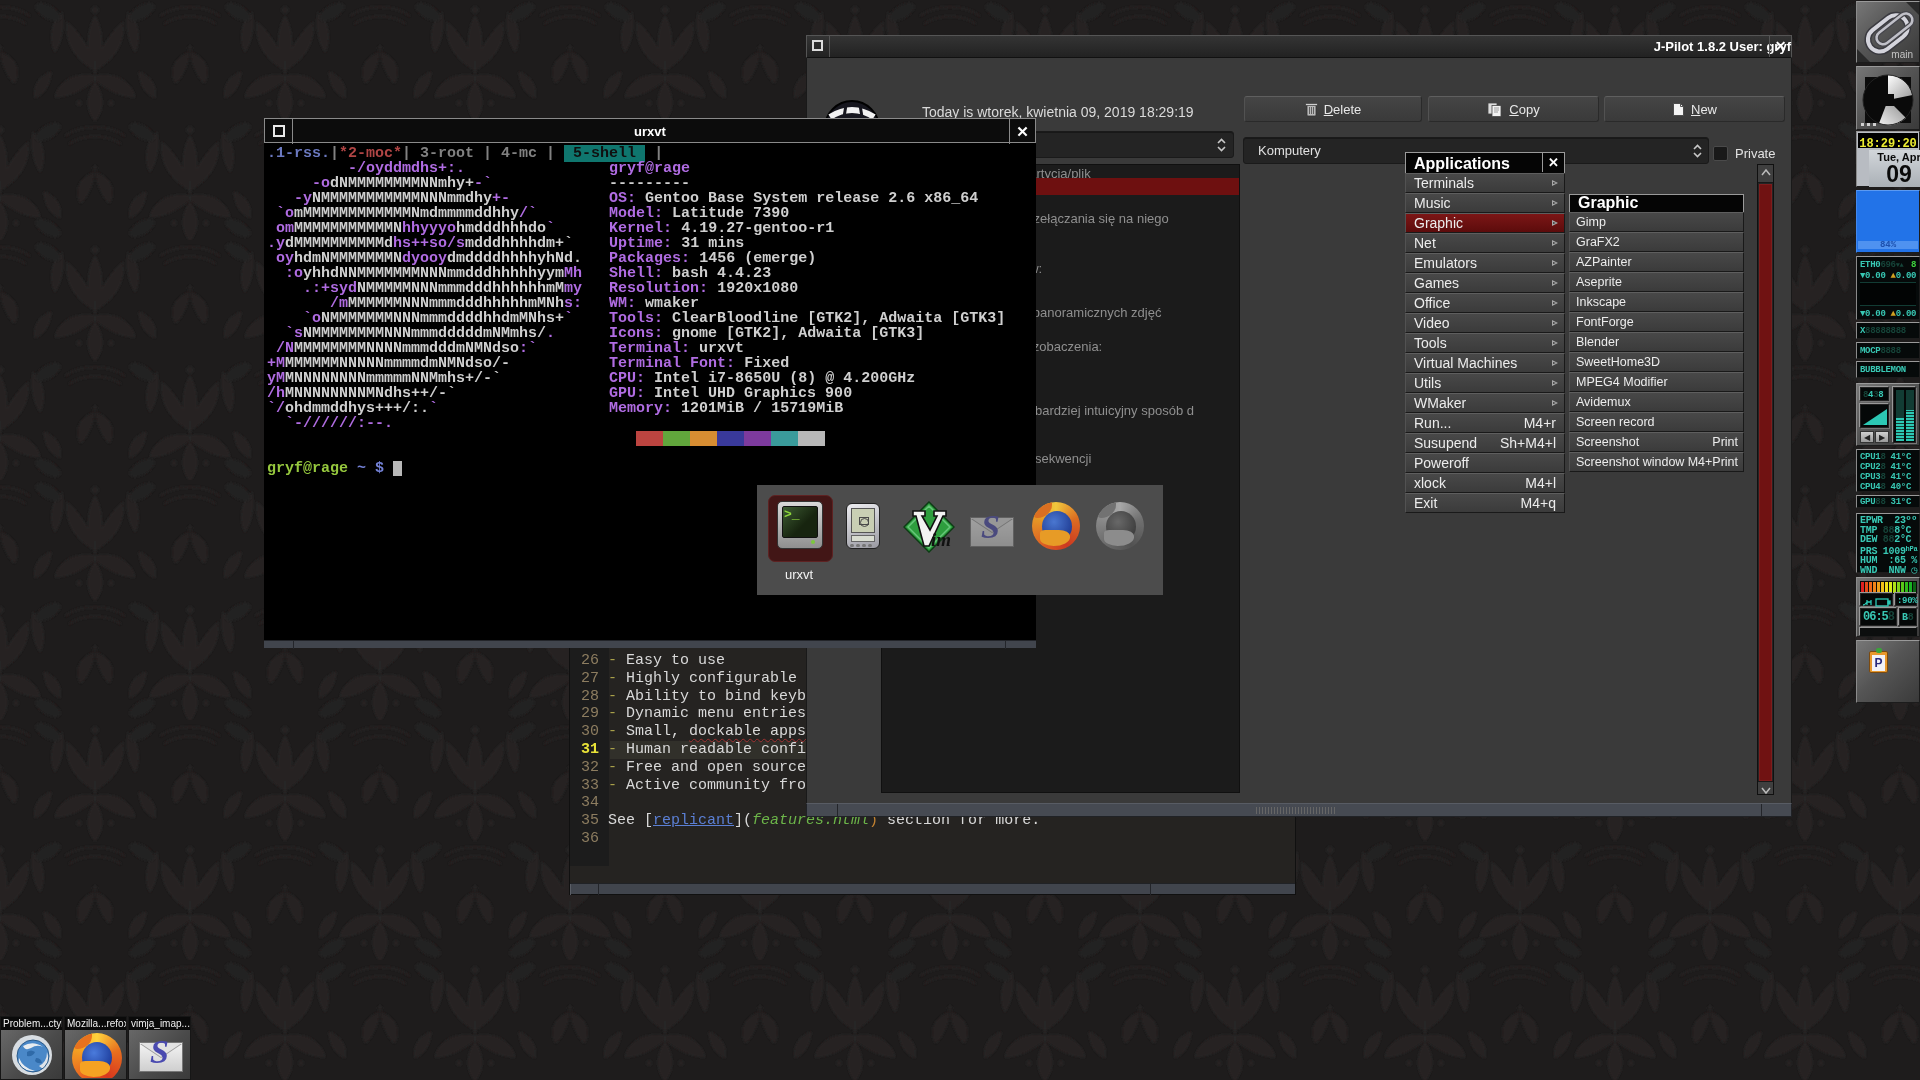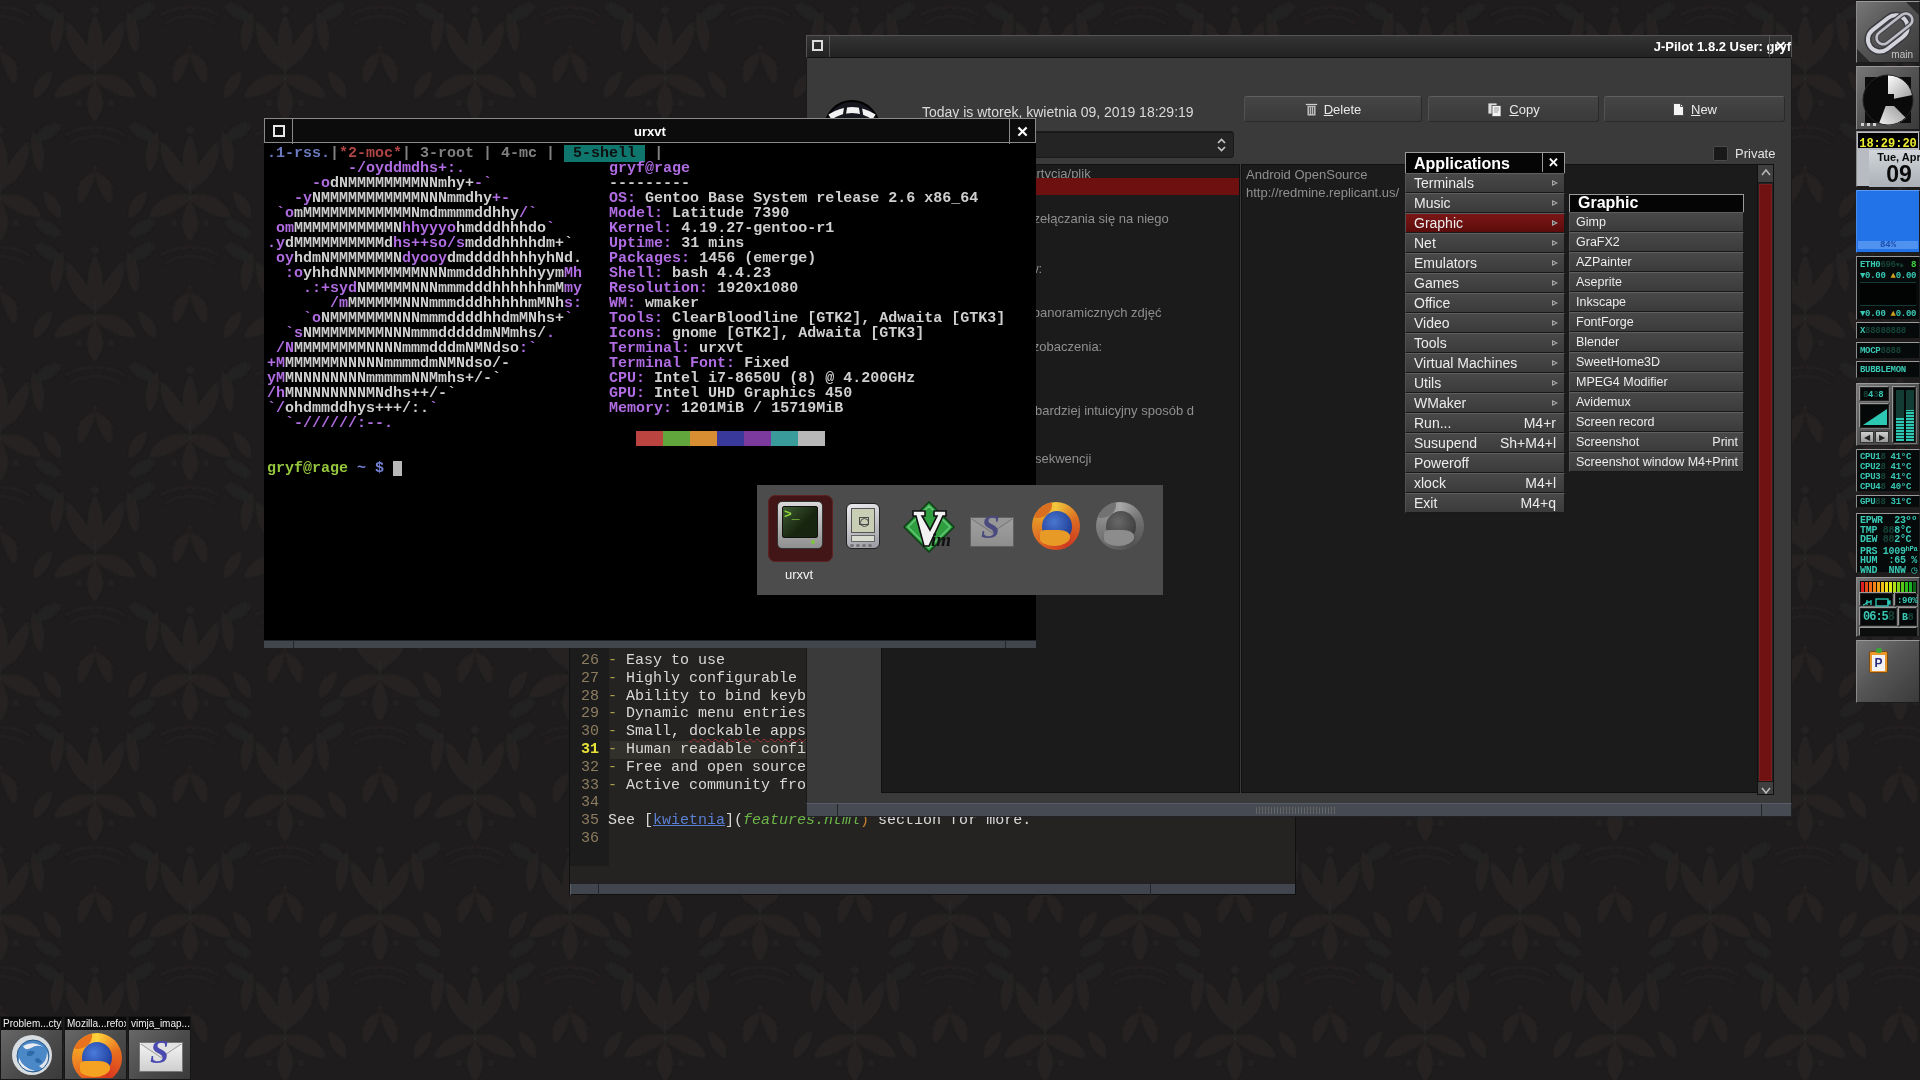--- a/index.html
+++ b/index.html
@@ -111,21 +111,21 @@
 <div class="cl31"></div>
 <pre id="vpre"><span class="n">26</span> <span class="dash">-</span> Easy to use
 <span class="n">27</span> <span class="dash">-</span> Highly configurable without sacrificing usability
 <span class="n">28</span> <span class="dash">-</span> Ability to bind keyboard shortcut to any command
 <span class="n">29</span> <span class="dash">-</span> Dynamic menu entries with output of any command
 <span class="n">30</span> <span class="dash">-</span> Small, <span class="sqg">dockable apps</span> ecosystem around the window
 <span class="vy">31</span> <span class="dash">-</span> Human readable configuration files which could be
 <span class="n">32</span> <span class="dash">-</span> Free and open source with active development
 <span class="n">33</span> <span class="dash">-</span> Active community from all over the world
 <span class="n">34</span>
-<span class="n">35</span> See [<span class="lnk">kwietnia</span>](<span class="grn">features.html</span><span class="orn">)</span> section for more.
+<span class="n">35</span> See [<span class="lnk">replicant</span>](<span class="grn">features.html</span><span class="orn">)</span> section for more.
 <span class="n">36</span></pre>
 <div class="rbar">
       <i style="left:28px"></i>
       <i style="left:580px"></i>
       <span style="position:absolute;left:0;top:0;width:1px;height:11px;background:#5a5e66"></span>
     </div>
 </div>
 
 <div class="abs" id="term">
 <div class="scr">
@@ -138,21 +138,21 @@
 <span class="p">.y</span><span class="w">dMMMMMMMMMMd</span><span class="p">hs++so/s</span><span class="w">mdddhhhhdm+`</span>    <span class="p">Uptime:</span><span class="w"> 31 mins</span>
 <span class="p"> oy</span><span class="w">hdmNMMMMMMMN</span><span class="p">dyooy</span><span class="w">dmddddhhhhyhNd.</span>   <span class="p">Packages:</span><span class="w"> 1456 (emerge)</span>
 <span class="p">  :o</span><span class="w">yhhdNNMMMMMMMNNNmmdddhhhhhyym</span><span class="p">Mh</span>   <span class="p">Shell:</span><span class="w"> bash 4.4.23</span>
 <span class="p">    .:+syd</span><span class="w">NMMMMMNNNmmmdddhhhhhhmM</span><span class="p">my</span>   <span class="p">Resolution:</span><span class="w"> 1920x1080</span>
 <span class="p">       /m</span><span class="w">MMMMMMNNNmmmdddhhhhhmMNh</span><span class="p">s:</span>   <span class="p">WM:</span><span class="w"> wmaker</span>
 <span class="p">    `o</span><span class="w">NMMMMMMMNNNmmmddddhhdmMNhs+</span><span class="p">`</span>    <span class="p">Tools:</span><span class="w"> ClearBloodline [GTK2], Adwaita [GTK3]</span>
 <span class="p">  `s</span><span class="w">NMMMMMMMMNNNmmmdddddmNMmhs/</span><span class="p">.</span>      <span class="p">Icons:</span><span class="w"> gnome [GTK2], Adwaita [GTK3]</span>
 <span class="p"> /N</span><span class="w">MMMMMMMMNNNNmmmdddmNMNdso</span><span class="p">:`</span>        <span class="p">Terminal:</span><span class="w"> urxvt</span>
 <span class="p">+M</span><span class="w">MMMMMMNNNNNmmmmdmNMNdso/-</span>           <span class="p">Terminal Font:</span><span class="w"> Fixed</span>
 <span class="p">yM</span><span class="w">MNNNNNNNNmmmmmNNMmhs+/-`</span>            <span class="p">CPU:</span><span class="w"> Intel i7-8650U (8) @ 4.200GHz</span>
-<span class="p">/h</span><span class="w">MNNNNNNNNMNdhs++/-`</span>                 <span class="p">GPU:</span><span class="w"> Intel UHD Graphics 450</span>
+<span class="p">/h</span><span class="w">MNNNNNNNNMNdhs++/-`</span>                 <span class="p">GPU:</span><span class="w"> Intel UHD Graphics 900</span>
 <span class="p">`/</span><span class="w">ohdmmddhys+++/:.</span><span class="p">`</span>                   <span class="p">Memory:</span><span class="w"> 1201MiB / 15719MiB</span>
 <span class="p">  `-//////:--.</span>
                                          <span class="pal" style="background:#bc4440"></span><span class="pal" style="background:#61a63c"></span><span class="pal" style="background:#d78d32"></span><span class="pal" style="background:#39399b"></span><span class="pal" style="background:#7d3a9e"></span><span class="pal" style="background:#3a9b9b"></span><span class="pal" style="background:#b8b8b8"></span>
 
 <span class="gq">gryf@rage</span> <span class="bq">~</span> <span class="bq">$</span> <span class="cur"></span></pre>
 </div>
 <div class="tbar">
       <div class="tbtn">
         <div class="tsq"></div>
       </div>
@@ -235,37 +235,40 @@
           <path d="M8.5 1.5v3h3" fill="none" stroke="#444" stroke-width="0.9"></path>
         </svg>
         <span><u>N</u>ew</span>
       </div>
 <div class="jcombo" style="left:9px;top:73px;width:418px">
         <div class="jspin" style="left:399px"><svg width="11" height="16" viewBox="0 0 11 16">
             <path d="M2 6 L5.5 2.5 L9 6" fill="none" stroke="#c8c8c8" stroke-width="1.6"></path>
             <path d="M2 10 L5.5 13.5 L9 10" fill="none" stroke="#c8c8c8" stroke-width="1.6"></path>
           </svg></div>
       </div>
+<div class="jcombo" style="left:436px;top:79px;width:466px">
+        <span class="jctxt">Komputery</span>
+        <div class="jspin" style="left:448px"><svg width="11" height="16" viewBox="0 0 11 16">
+            <path d="M2 6 L5.5 2.5 L9 6" fill="none" stroke="#c8c8c8" stroke-width="1.6"></path>
+            <path d="M2 10 L5.5 13.5 L9 10" fill="none" stroke="#c8c8c8" stroke-width="1.6"></path>
+          </svg></div>
+      </div>
 <div class="jcheck"></div>
       <div class="jpriv">Private</div>
 <div class="jlist">
   <div class="jrow" style="top:1px">partycja/plik</div>
   <div class="jred"></div>
   <div class="jrow" style="top:32px">n</div>
   <div class="jrow" style="top:46px">orzełączania się na niego</div>
   <div class="jrow" style="top:96px">ów:</div>
   <div class="jrow" style="top:140px">a panoramicznych zdjęć</div>
   <div class="jrow" style="top:174px">e zobaczenia:</div>
   <div class="jrow" style="top:192px">'</div>
   <div class="jrow" style="top:238px">w bardziej intuicyjny sposób d</div>
   <div class="jrow" style="top:286px">w sekwencji</div>
-</div>
-<div class="jview">
-  <div style="position:absolute;left:4px;top:2px">Android OpenSource</div>
-  <div style="position:absolute;left:4px;top:20px">http://redmine.replicant.us/</div>
 </div>
 <div class="jsb">
         <div class="jsbup"><svg width="14" height="12" viewBox="0 0 14 12">
             <path d="M3 8 L7 3 L11 8" fill="none" stroke="#bbb" stroke-width="1.5"></path>
           </svg></div>
         <div class="jsbthumb"></div>
         <div class="jsbdn"><svg width="14" height="12" viewBox="0 0 14 12">
             <path d="M3 4 L7 9 L11 4" fill="none" stroke="#bbb" stroke-width="1.5"></path>
           </svg></div>
       </div>

